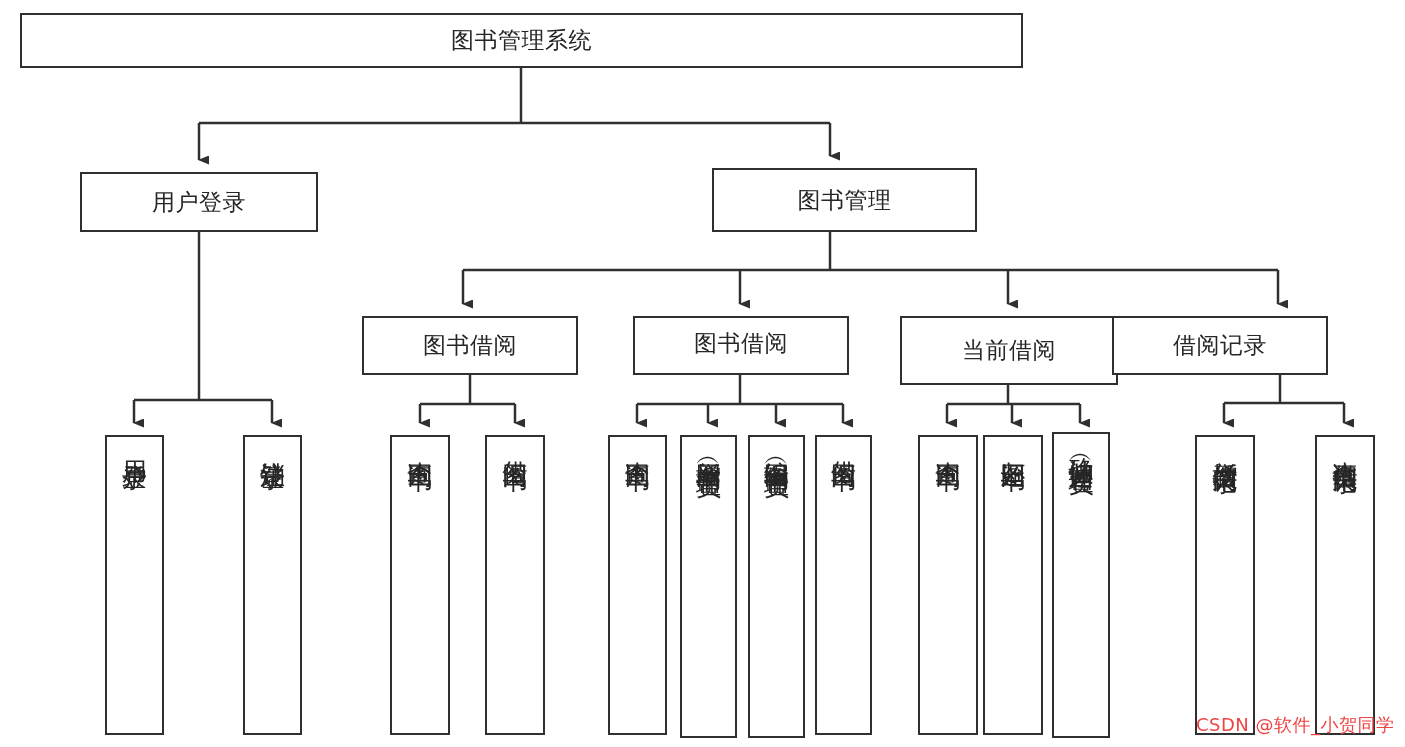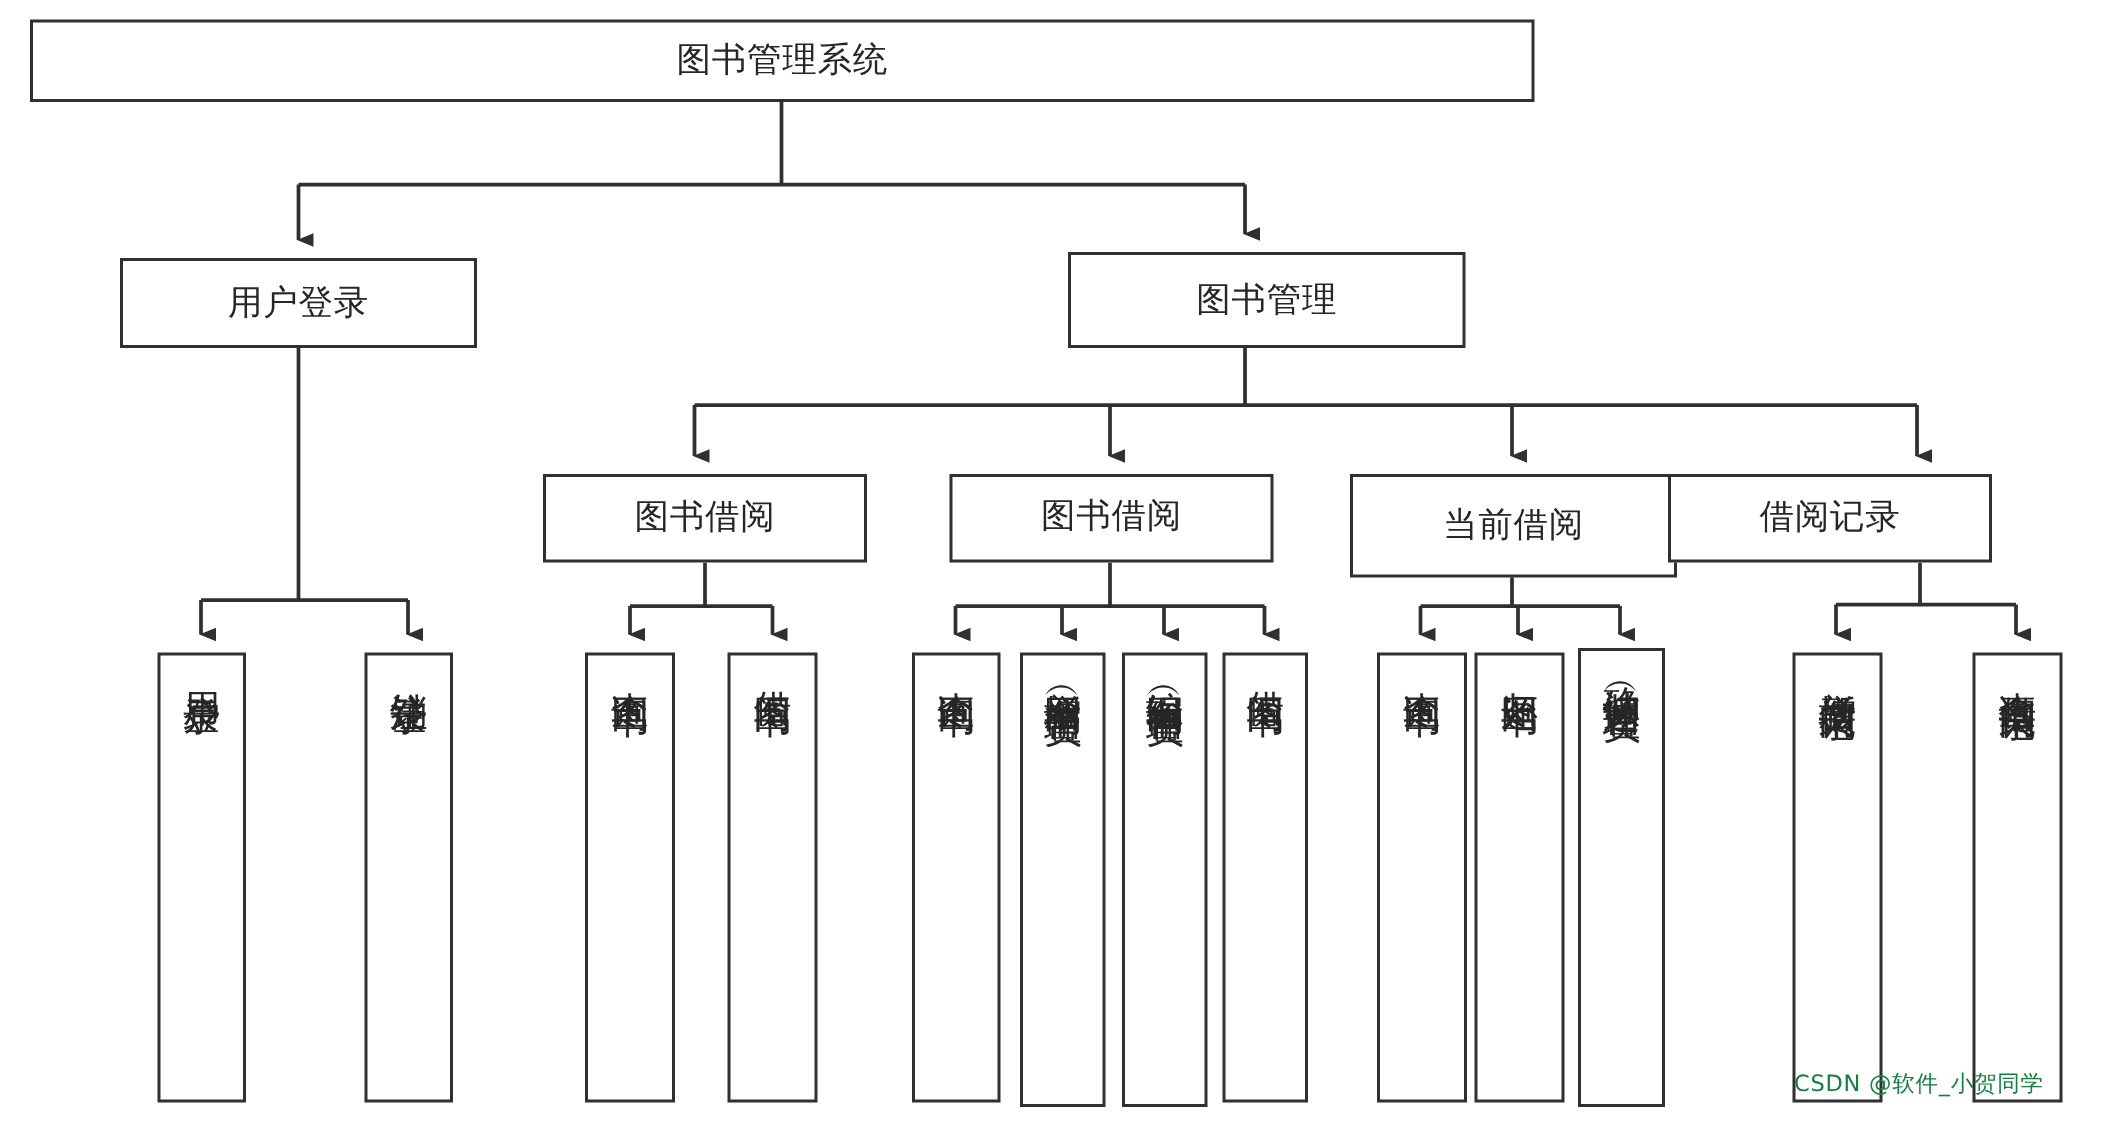--- a/index.html
+++ b/index.html
@@ -55,22 +55,22 @@
     writing-mode: vertical-rl;
     text-orientation: upright;
     font-size: 25px;
     letter-spacing: 2px;
     line-height: 1.0;
   }
   .watermark {
     position: absolute;
     left: 1196px;
     top: 713px;
-    font-size: 15px;
-    color: #15803d;
+    font-size: 18px;
+    color: #ef4444;
     white-space: nowrap;
     letter-spacing: 0.5px;
   }
 </style>
 </head>
 <body>
 
 <div id="diagram-root">
 
   <svg id="edges-layer" viewBox="0 0 1405 747" width="1405" height="747" xmlns="http://www.w3.org/2000/svg">

